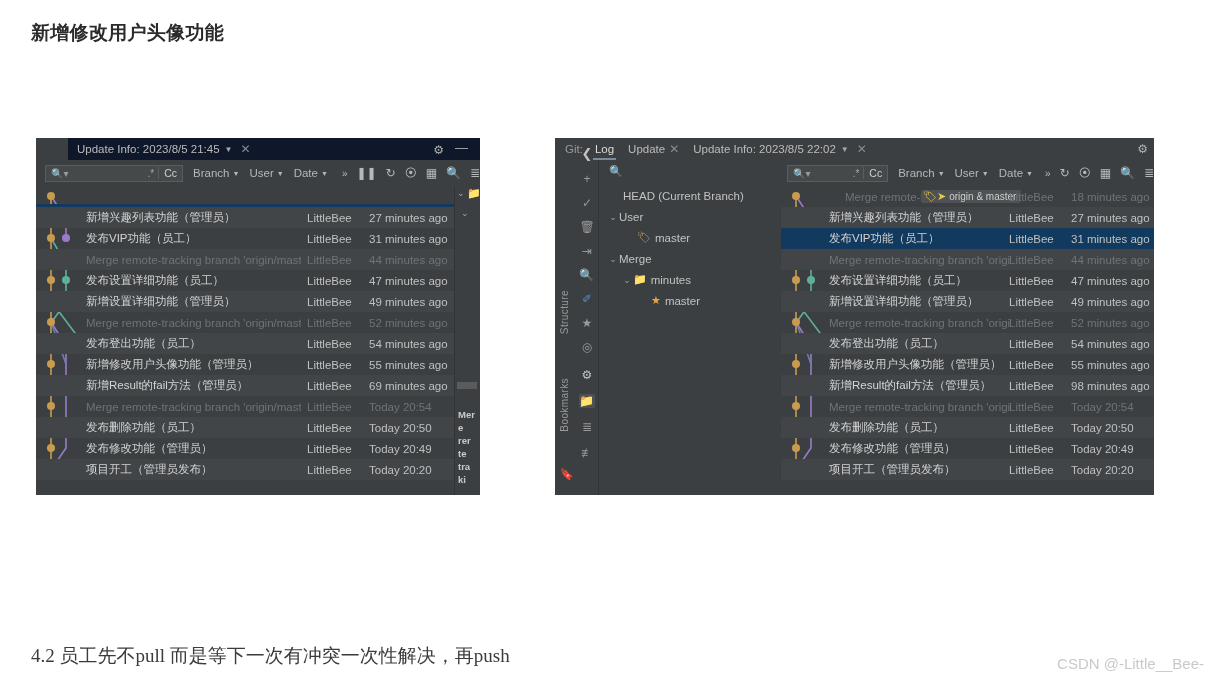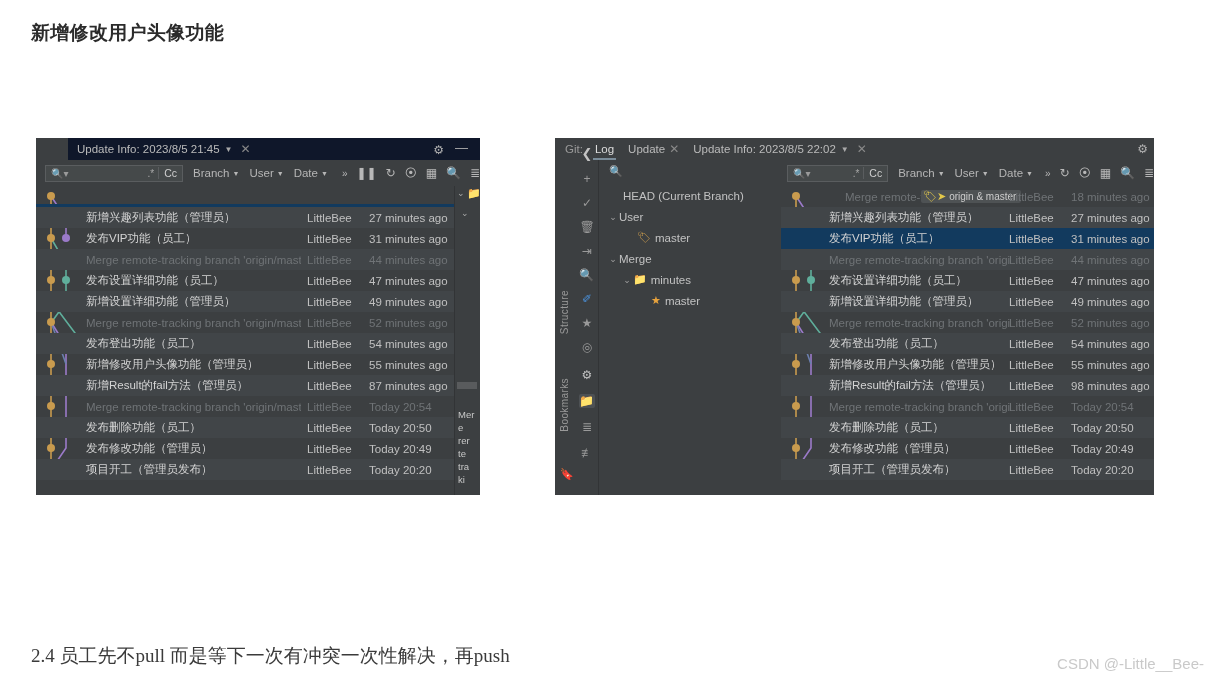--- a/index.html
+++ b/index.html
@@ -89,21 +89,21 @@
   }
   .icobar{position:absolute;left:20px;top:22px;width:23px;height:335px;background:#3c3f41;border-right:1px solid #323436;}
   .icobar .ic{position:absolute;left:4px;width:16px;text-align:center;font-size:12px;color:#9a9a9a;}
   .branchpane{position:absolute;left:44px;top:22px;width:182px;height:335px;background:#3c3f41;}
   .bsearch{height:22px;display:flex;align-items:center;padding-left:10px;color:#8d8d8d;font-size:11px;}
   .btree{padding-top:3px;}
   .bnode{height:21px;display:flex;align-items:center;font-size:11.5px;color:#c2c2c2;white-space:nowrap;}
   .chev{font-size:9px;color:#a0a0a0;width:12px;display:inline-block;text-align:center;}
 
   .ruler{position:absolute;background:#595b5d;}
-  .fragment{position:absolute;font-size:9.5px;color:#c9c9c9;line-height:13px;}
+  .fragment{position:absolute;font-size:9.5px;color:#c9c9c9;line-height:13px;font-weight:bold;}
 </style>
 </head>
 <body>
 
 <div class="slide-title">新增修改用户头像功能</div>
 
 <div class="ide">
 
   <div class="winL">
 
@@ -215,21 +215,21 @@
           <div class="date" style="left: 333px;">54 minutes ago</div>
         </div>
         <div class="row" style="position: absolute; left: 0px; top: 168px; width: 418px;">
           <div class="msg" style="left: 50px; max-width: 215px;">新增修改用户头像功能（管理员）</div>
           <div class="author" style="left: 271px;">LittleBee</div>
           <div class="date" style="left: 333px;">55 minutes ago</div>
         </div>
         <div class="row alt" style="position: absolute; left: 0px; top: 189px; width: 418px;">
           <div class="msg" style="left: 50px; max-width: 215px;">新增Result的fail方法（管理员）</div>
           <div class="author" style="left: 271px;">LittleBee</div>
-          <div class="date" style="left: 333px;">87 minutes ago</div>
+          <div class="date" style="left: 333px;">69 minutes ago</div>
         </div>
         <div class="row" style="position: absolute; left: 0px; top: 210px; width: 418px;">
           <div class="msg dim" style="left: 50px; max-width: 215px;">Merge remote-tracking branch 'origin/mast</div>
           <div class="author dim" style="left: 271px;">LittleBee</div>
           <div class="date dim" style="left: 333px;">Today 20:54</div>
         </div>
         <div class="row alt" style="position: absolute; left: 0px; top: 231px; width: 418px;">
           <div class="msg" style="left: 50px; max-width: 215px;">发布删除功能（员工）</div>
           <div class="author" style="left: 271px;">LittleBee</div>
           <div class="date" style="left: 333px;">Today 20:50</div>
@@ -454,14 +454,14 @@
         </div>
         <div class="row alt" style="position: absolute; left: 0px; top: 273px; width: 373px;">
           <div class="msg" style="left: 48px; max-width: 190px;">项目开工（管理员发布）</div>
           <div class="author" style="left: 228px;">LittleBee</div>
           <div class="date" style="left: 290px;">Today 20:20</div>
         </div>
       </div>
   </div>
 </div>
 
-<div class="slide-caption">2.4  员工先不pull  而是等下一次有冲突一次性解决，再push</div>
+<div class="slide-caption">4.2  员工先不pull  而是等下一次有冲突一次性解决，再push</div>
 <div class="watermark">CSDN @-Little__Bee-</div>
 
 </body></html>

